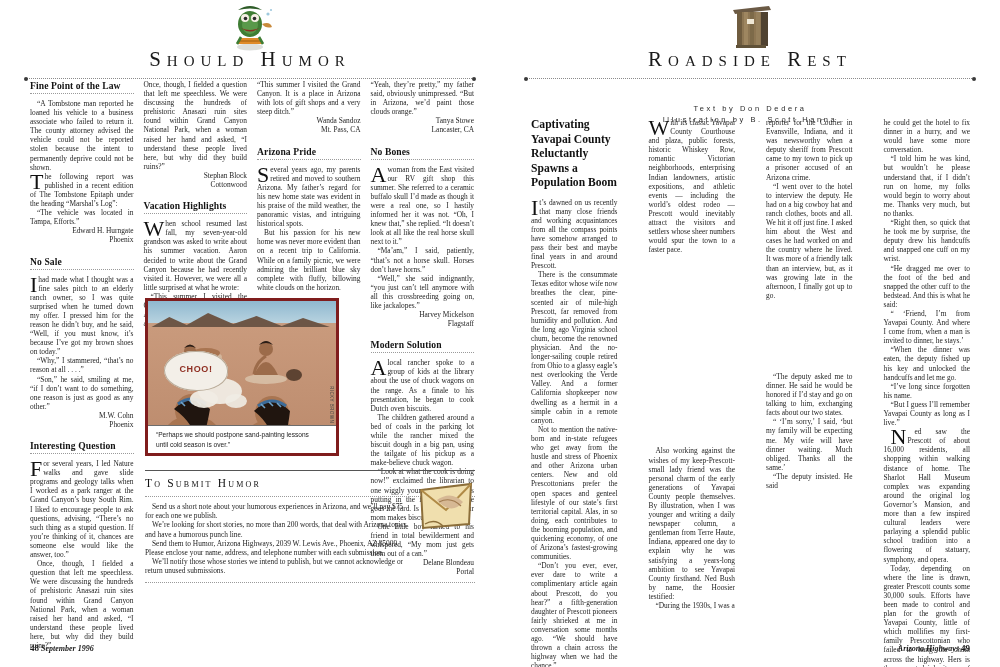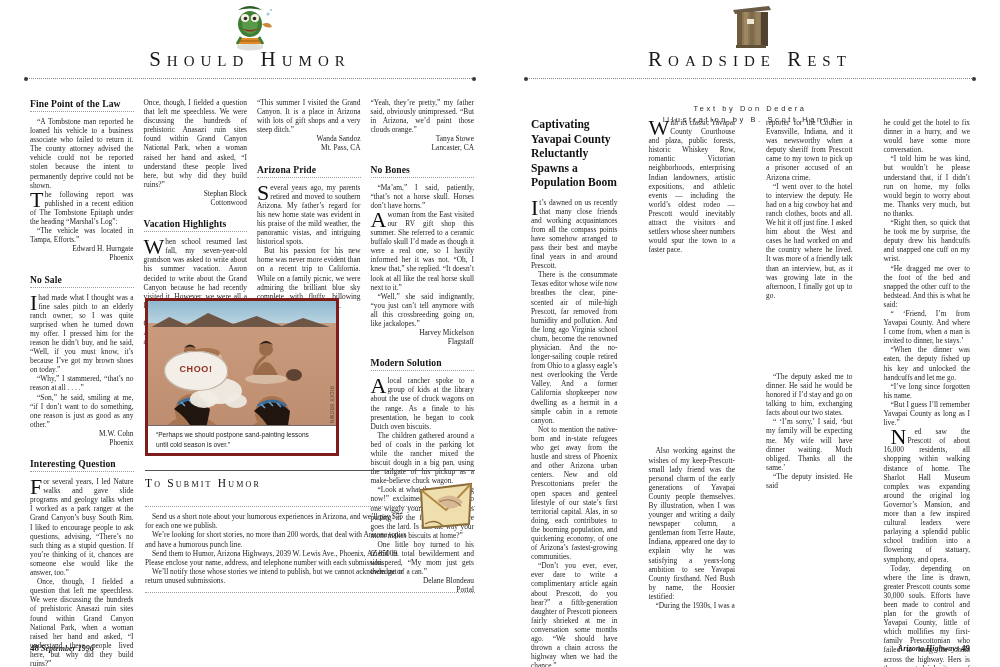--- a/index.html
+++ b/index.html
@@ -55,21 +55,21 @@
     line-height: 1.5;
     font-family: "Liberation Sans", sans-serif;
   }
 
   
   .cols {
     position: absolute;
     display: flex;
     gap: 10px;
   }
-  .page-left .cols  { left: 30px;  top: 98px; width: 444px; }
+  .page-left .cols  { left: 30px;  top: 80px; width: 444px; }
   .page-right .cols { left: 510px; top: 118px; width: 460px; }
   .page-right .cols { left: 10px; }
 
   .col { width: 105px; }
   .page-right .col { width: 106px; margin-left: 21px; }
 
   .sec-head {
     font-family: "Liberation Serif", serif;
     font-weight: bold;
     font-size: 9.6px;
@@ -145,21 +145,21 @@
     position:absolute; left:0; right:0; top:13px; text-align:center;
     font-family:"Liberation Sans", sans-serif; font-weight:bold;
     font-size:9px; color:#8f2f22; letter-spacing:.6px;
   }
 
   
   .submit-box { position: absolute; left: 145px; top: 470px; width: 330px; }
   .submit-rule-top { border-top: 1px solid #555; height:1px; margin-bottom:6px; }
   .submit-title {
     font-family:"Liberation Serif", serif; font-size:11.5px; letter-spacing:2.2px;
-    color:#111; font-variant: small-caps; margin-bottom:17px;
+    color:#111; font-variant: small-caps; margin-bottom:7px;
   }
   .submit-rule { border-top:1px dotted #9a9a9a; height:1px; margin-bottom:5px; }
   .submit-body p {
     font-size:7.4px; line-height:9.2px; text-indent:7px; color:#1e1e1e;
     text-align:left; max-width: 262px;
   }
   .submit-rule-bot { border-top:1px dotted #9a9a9a; height:1px; margin-top:6px; }
   .submit-art {
     position:absolute; right:0; top:10px; width:58px; height:52px;
   }
@@ -269,22 +269,22 @@
       </div>
 
       <div class="col">
         <p class="body first">“Yeah, they’re pretty,” my father said, obviously unimpressed. “But in Arizona, we’d paint those clouds orange.”</p>
         <p class="sig">Tanya Stowe</p>
         <p class="sig">Lancaster, CA</p>
 
         <div class="gap-lg"></div>
         <div class="sec-head">No Bones</div>
         <div class="sec-rule"></div>
+        <p class="body first dropcap">A woman from the East visited our RV gift shop this summer. She referred to a ceramic buffalo skull I’d made as though it were a real one, so I hastily informed her it was not. “Oh, I knew that,” she replied. “It doesn’t look at all like the real horse skull next to it.”</p>
         <p class="body">“Ma’am,” I said, patiently, “that’s not a horse skull. Horses don’t have horns.”</p>
-        <p class="body first dropcap">A woman from the East visited our RV gift shop this summer. She referred to a ceramic buffalo skull I’d made as though it were a real one, so I hastily informed her it was not. “Oh, I knew that,” she replied. “It doesn’t look at all like the real horse skull next to it.”</p>
         <p class="body">“Well,” she said indignantly, “you just can’t tell anymore with all this crossbreeding going on, like jackalopes.”</p>
         <p class="sig">Harvey Mickelson</p>
         <p class="sig">Flagstaff</p>
 
         <div class="gap-lg"></div>
         <div class="sec-head">Modern Solution</div>
         <div class="sec-rule"></div>
         <p class="body first dropcap">A local rancher spoke to a group of kids at the library about the use of chuck wagons on the range. As a finale to his presentation, he began to cook Dutch oven biscuits.</p>
         <p class="body">The children gathered around a bed of coals in the parking lot while the rancher mixed the biscuit dough in a big pan, using the tailgate of his pickup as a make-believe chuck wagon.</p>
         <p class="body">“Look at what the cook is doing now!” exclaimed the librarian to one wiggly youngster. “See, he is putting in the flour. Plop, there goes the lard. Is this the way your mom makes biscuits at home?”</p>

